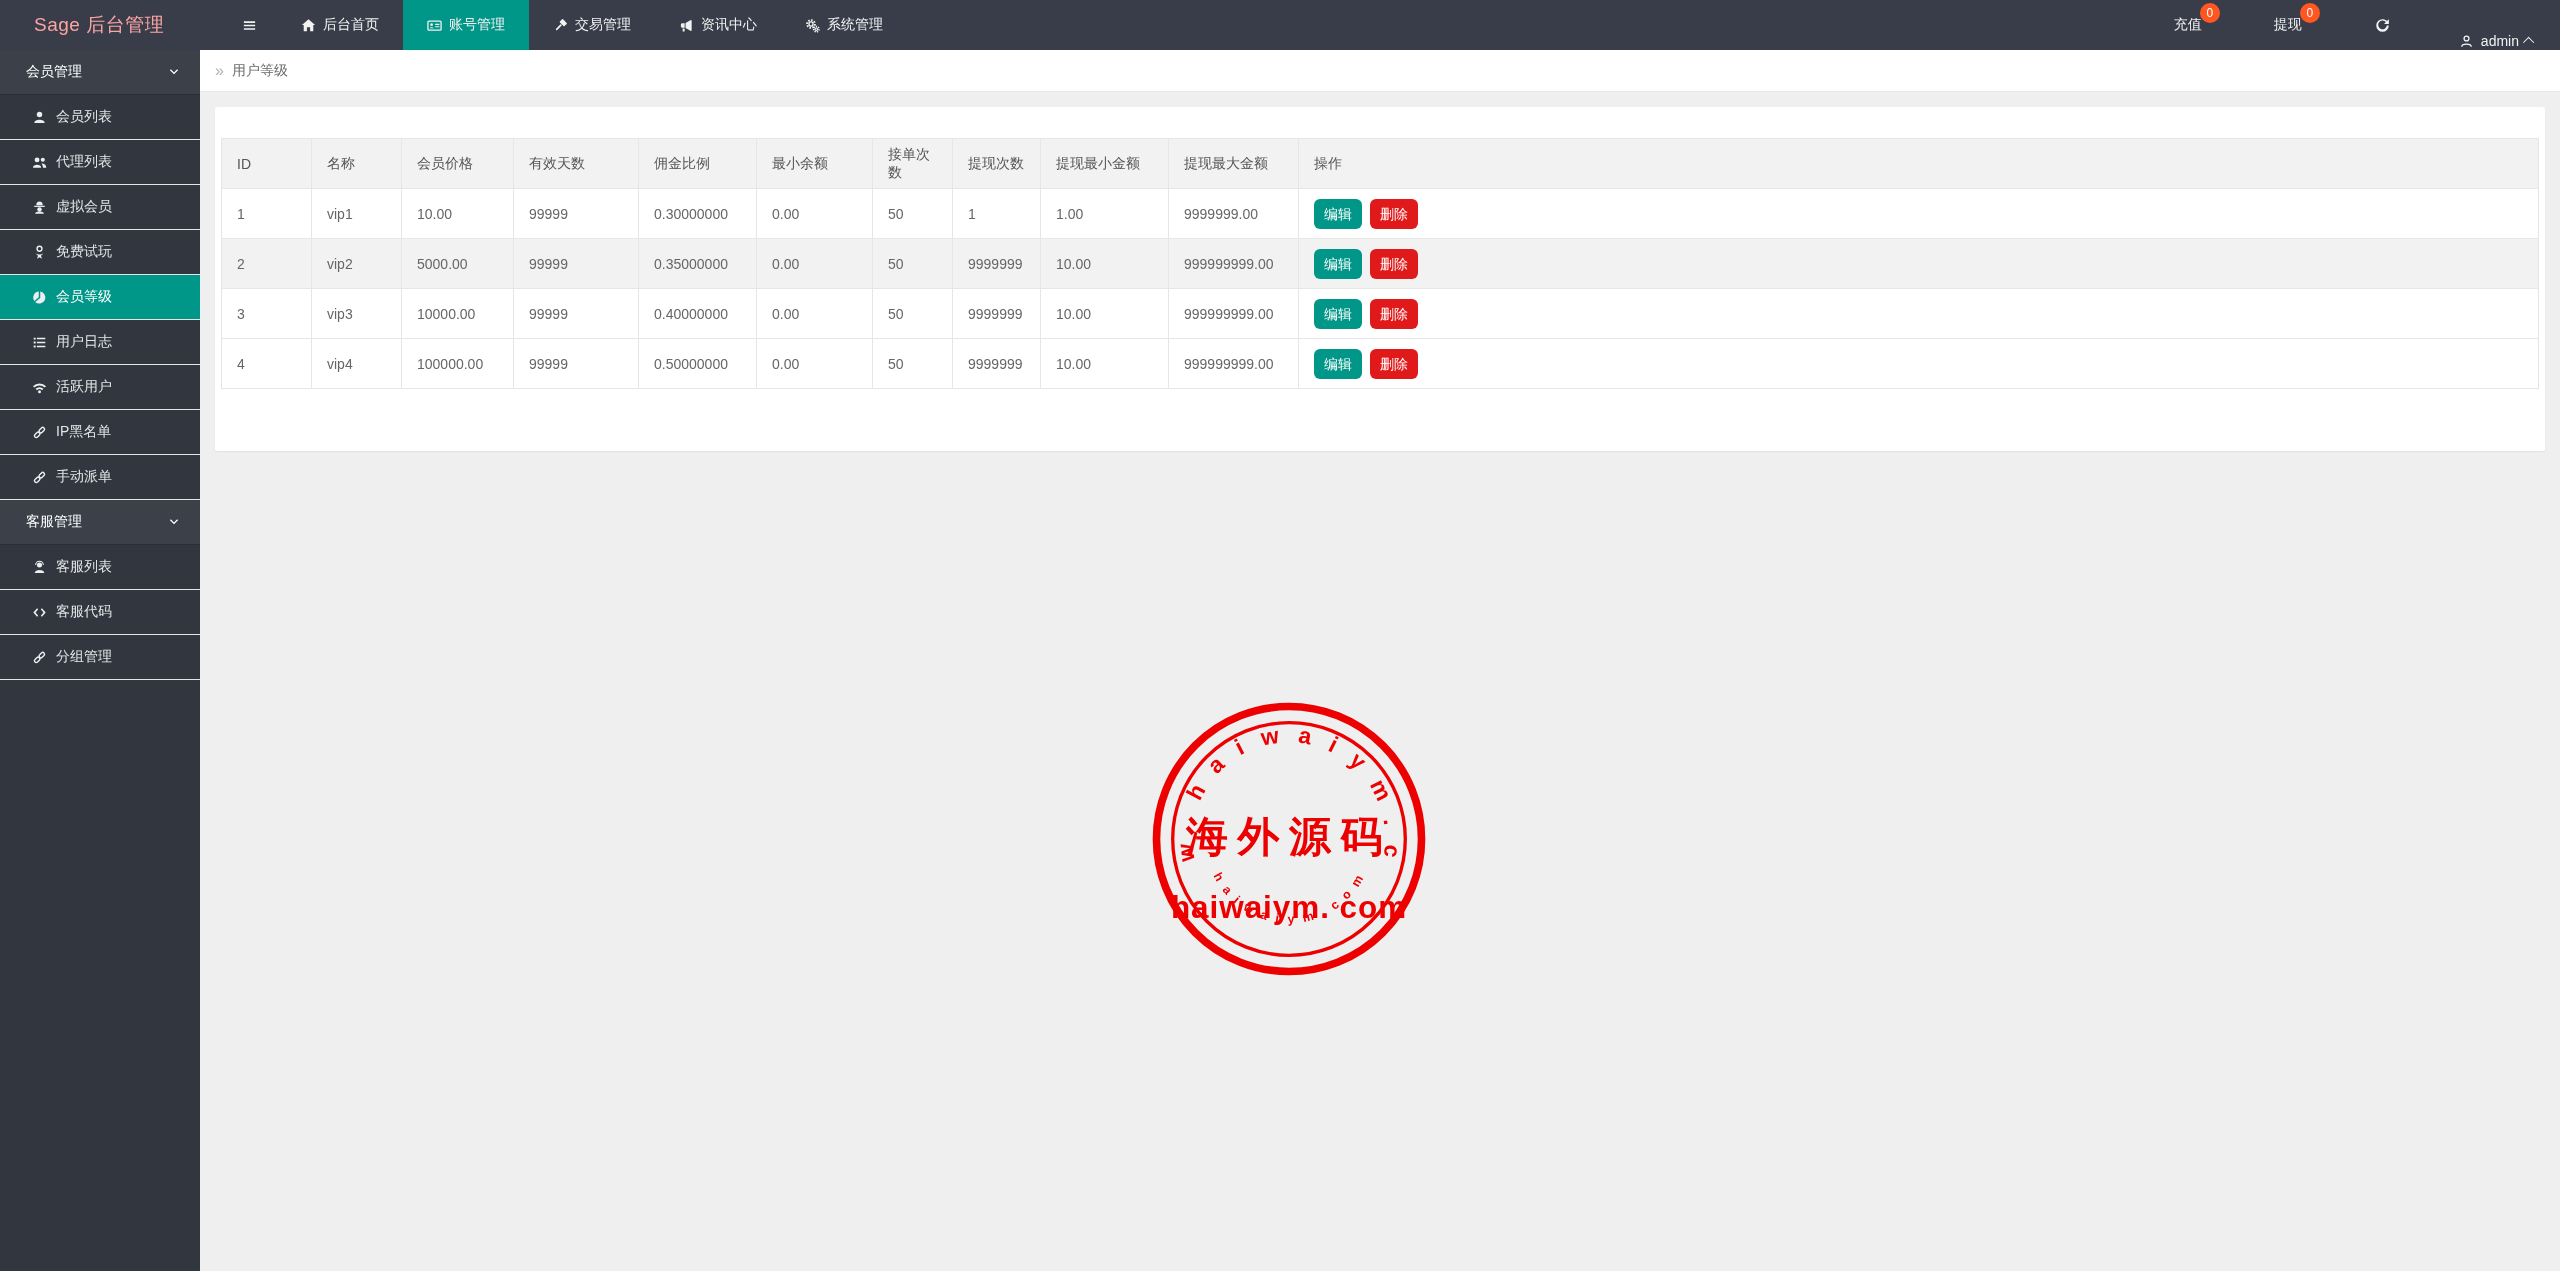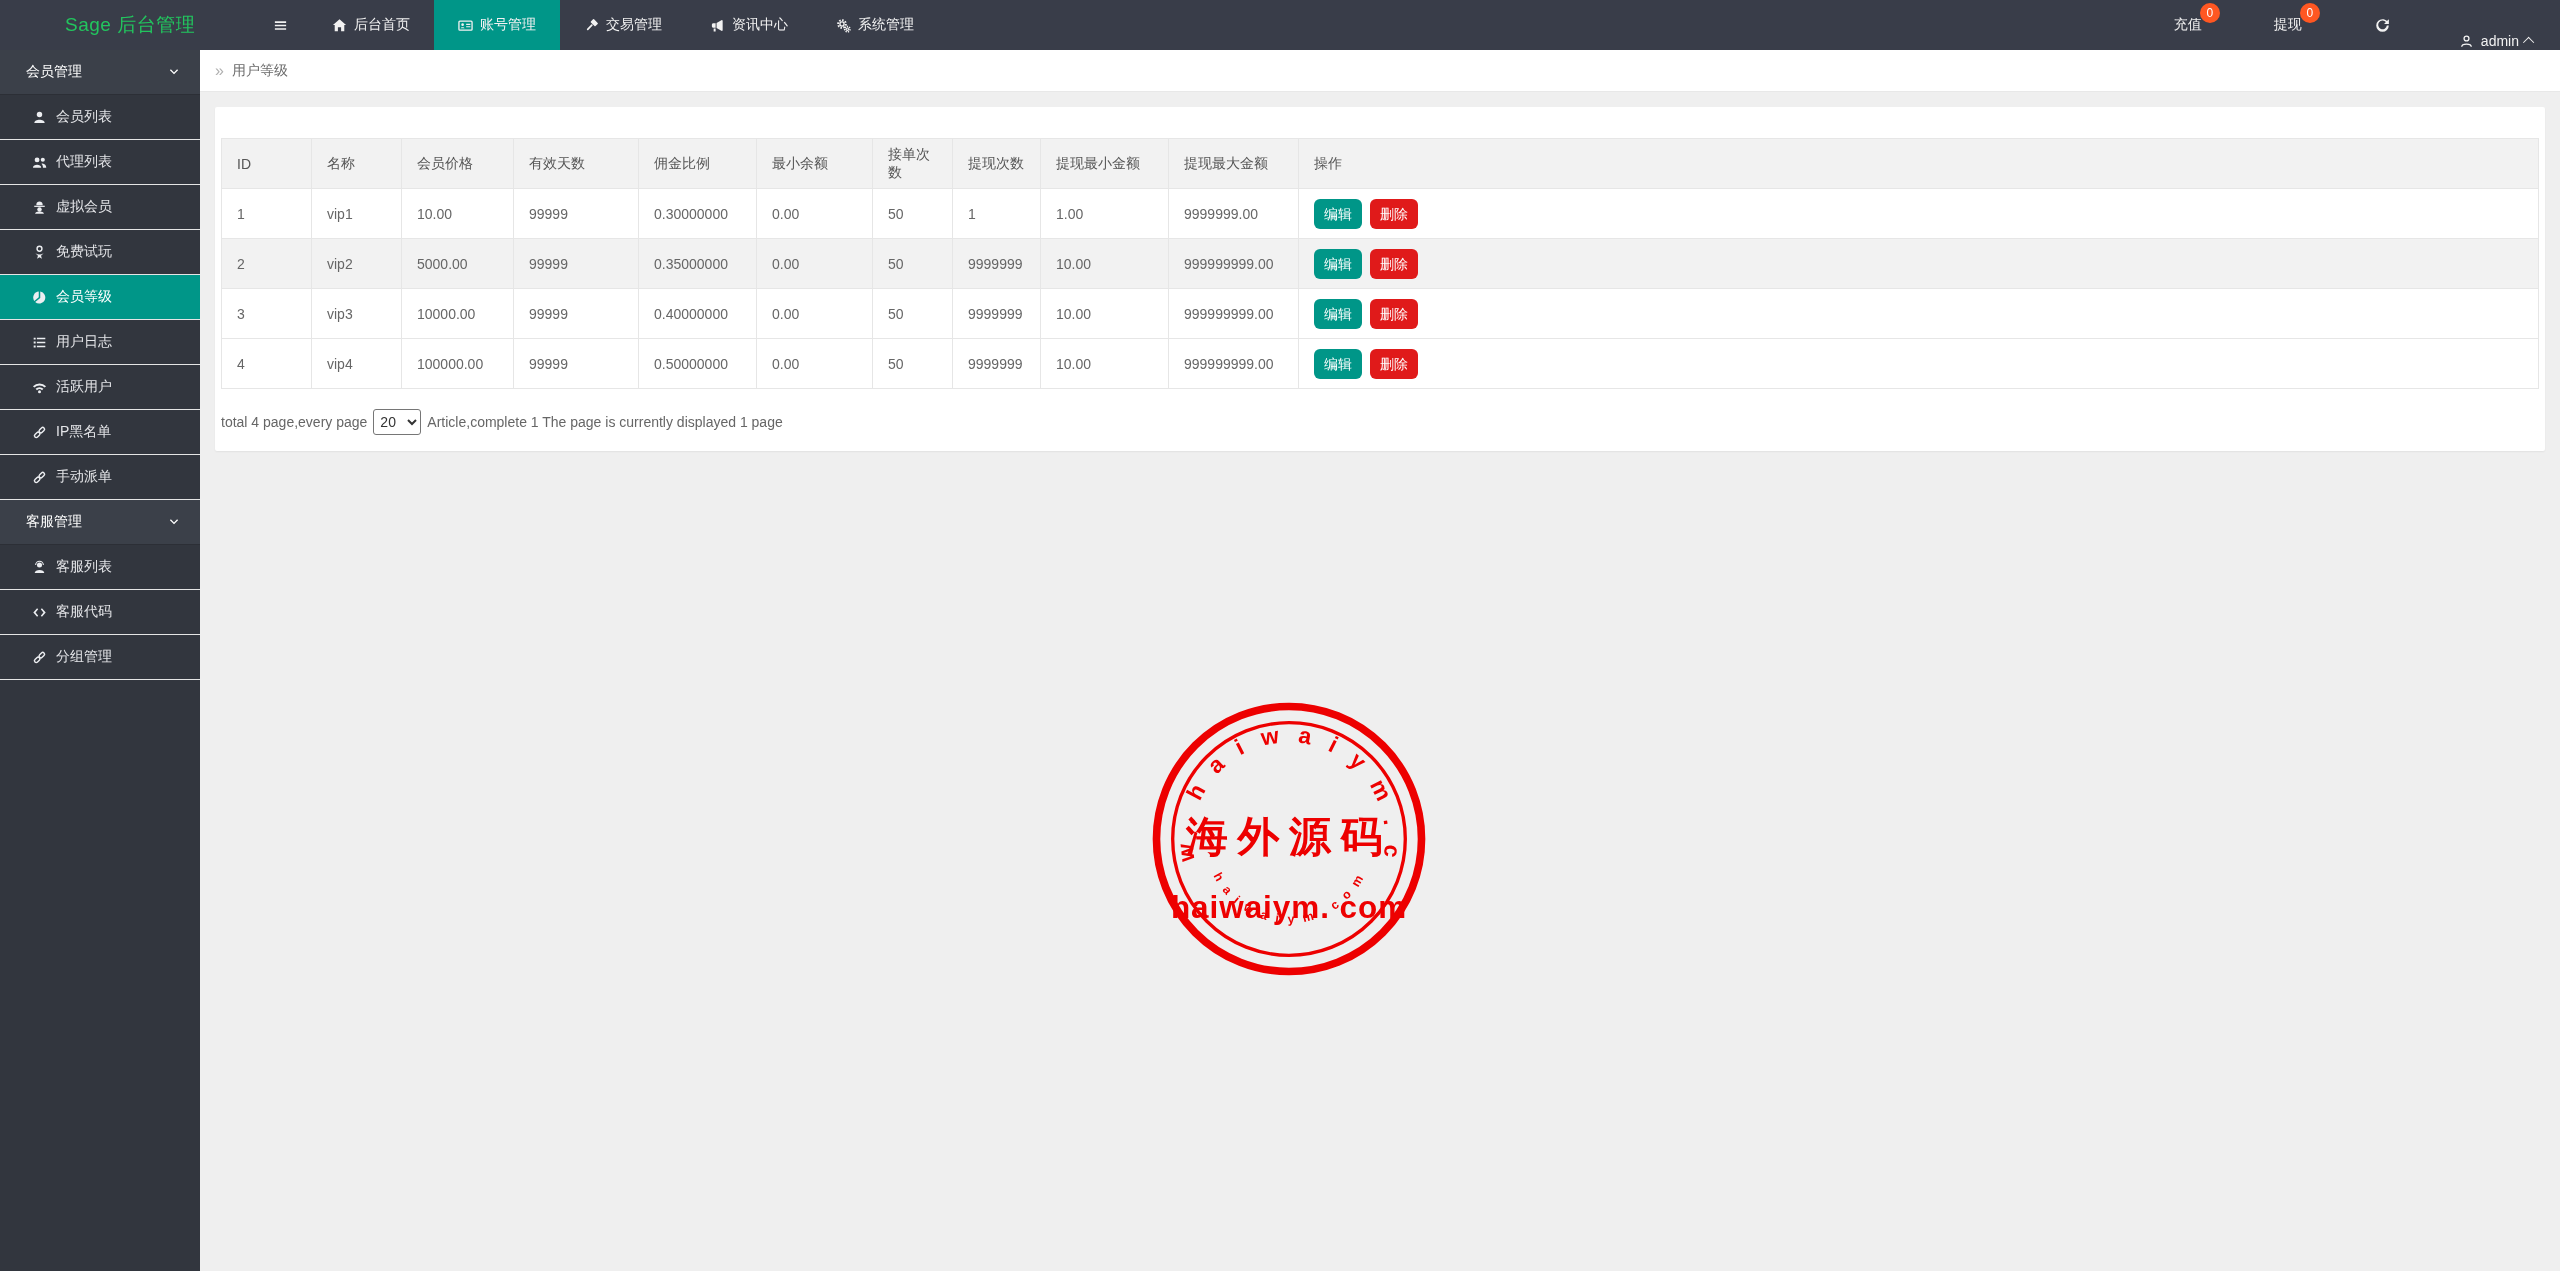--- a/index.html
+++ b/index.html
@@ -12,21 +12,21 @@
   }
   svg.icon { width: 15px; height: 15px; fill: currentColor; display: inline-block; vertical-align: middle; }
 
   
   .navbar {
     position: absolute; top: 0; left: 0; right: 0; height: 50px;
     background: #393D49; display: flex; align-items: stretch; z-index: 50;
   }
   .brand {
     width: 200px; line-height: 50px; padding-left: 34px;
-    color: #22c55e; font-size: 19px; letter-spacing: .5px; flex: none; margin-left: 31px;
+    color: #fca5a5; font-size: 19px; letter-spacing: .5px; flex: none;
   }
   .nav-left { display: flex; align-items: stretch; margin-left: 22px; }
   .nav-item {
     display: flex; align-items: center; gap: 7px; padding: 0 24px;
     color: #f2f2f2; cursor: pointer; text-decoration: none; font-size: 14px;
   }
   .nav-item.hamburger { padding: 0 20px; }
   .nav-item.active { background: #009688; }
   .nav-right { margin-left: auto; display: flex; align-items: stretch; gap: 32px; }
   .nav-link { position: relative; display: flex; align-items: center; padding: 0 20px; color: #f2f2f2; cursor: pointer; }
@@ -433,27 +433,20 @@
           <td>9999999</td>
           <td>10.00</td>
           <td>999999999.00</td>
           <td>
             <a class="btn edit">编辑</a><a class="btn del">删除</a>
           </td>
         </tr>
       </tbody>
     </table>
 
-    <div class="pager">
-      <span>total 4 page,every page</span>
-      <select>
-        <option selected="">20</option>
-      </select>
-      <span>Article,complete 1 The page is currently displayed 1 page</span>
-    </div>
   </div>
 
   <div class="stamp">
     <svg viewBox="0 0 300 300">
       <circle cx="150" cy="150" r="139" fill="none" stroke="#ED0000" stroke-width="8"></circle>
       <circle cx="150" cy="150" r="122" fill="none" stroke="#ED0000" stroke-width="3.5"></circle>
       <path id="arcTop" d="M 55,184 A 101,101 0 1 1 245,184" fill="none"></path>
       <path id="arcBottom" d="M 70,187 A 88,88 0 0 0 230,187" fill="none"></path>
       <text font-size="24" font-weight="bold" letter-spacing="6" font-family="Liberation Sans, sans-serif">
         <textPath href="#arcTop" startOffset="50%" text-anchor="middle">w w w . h a i w a i y m . c o m</textPath>

